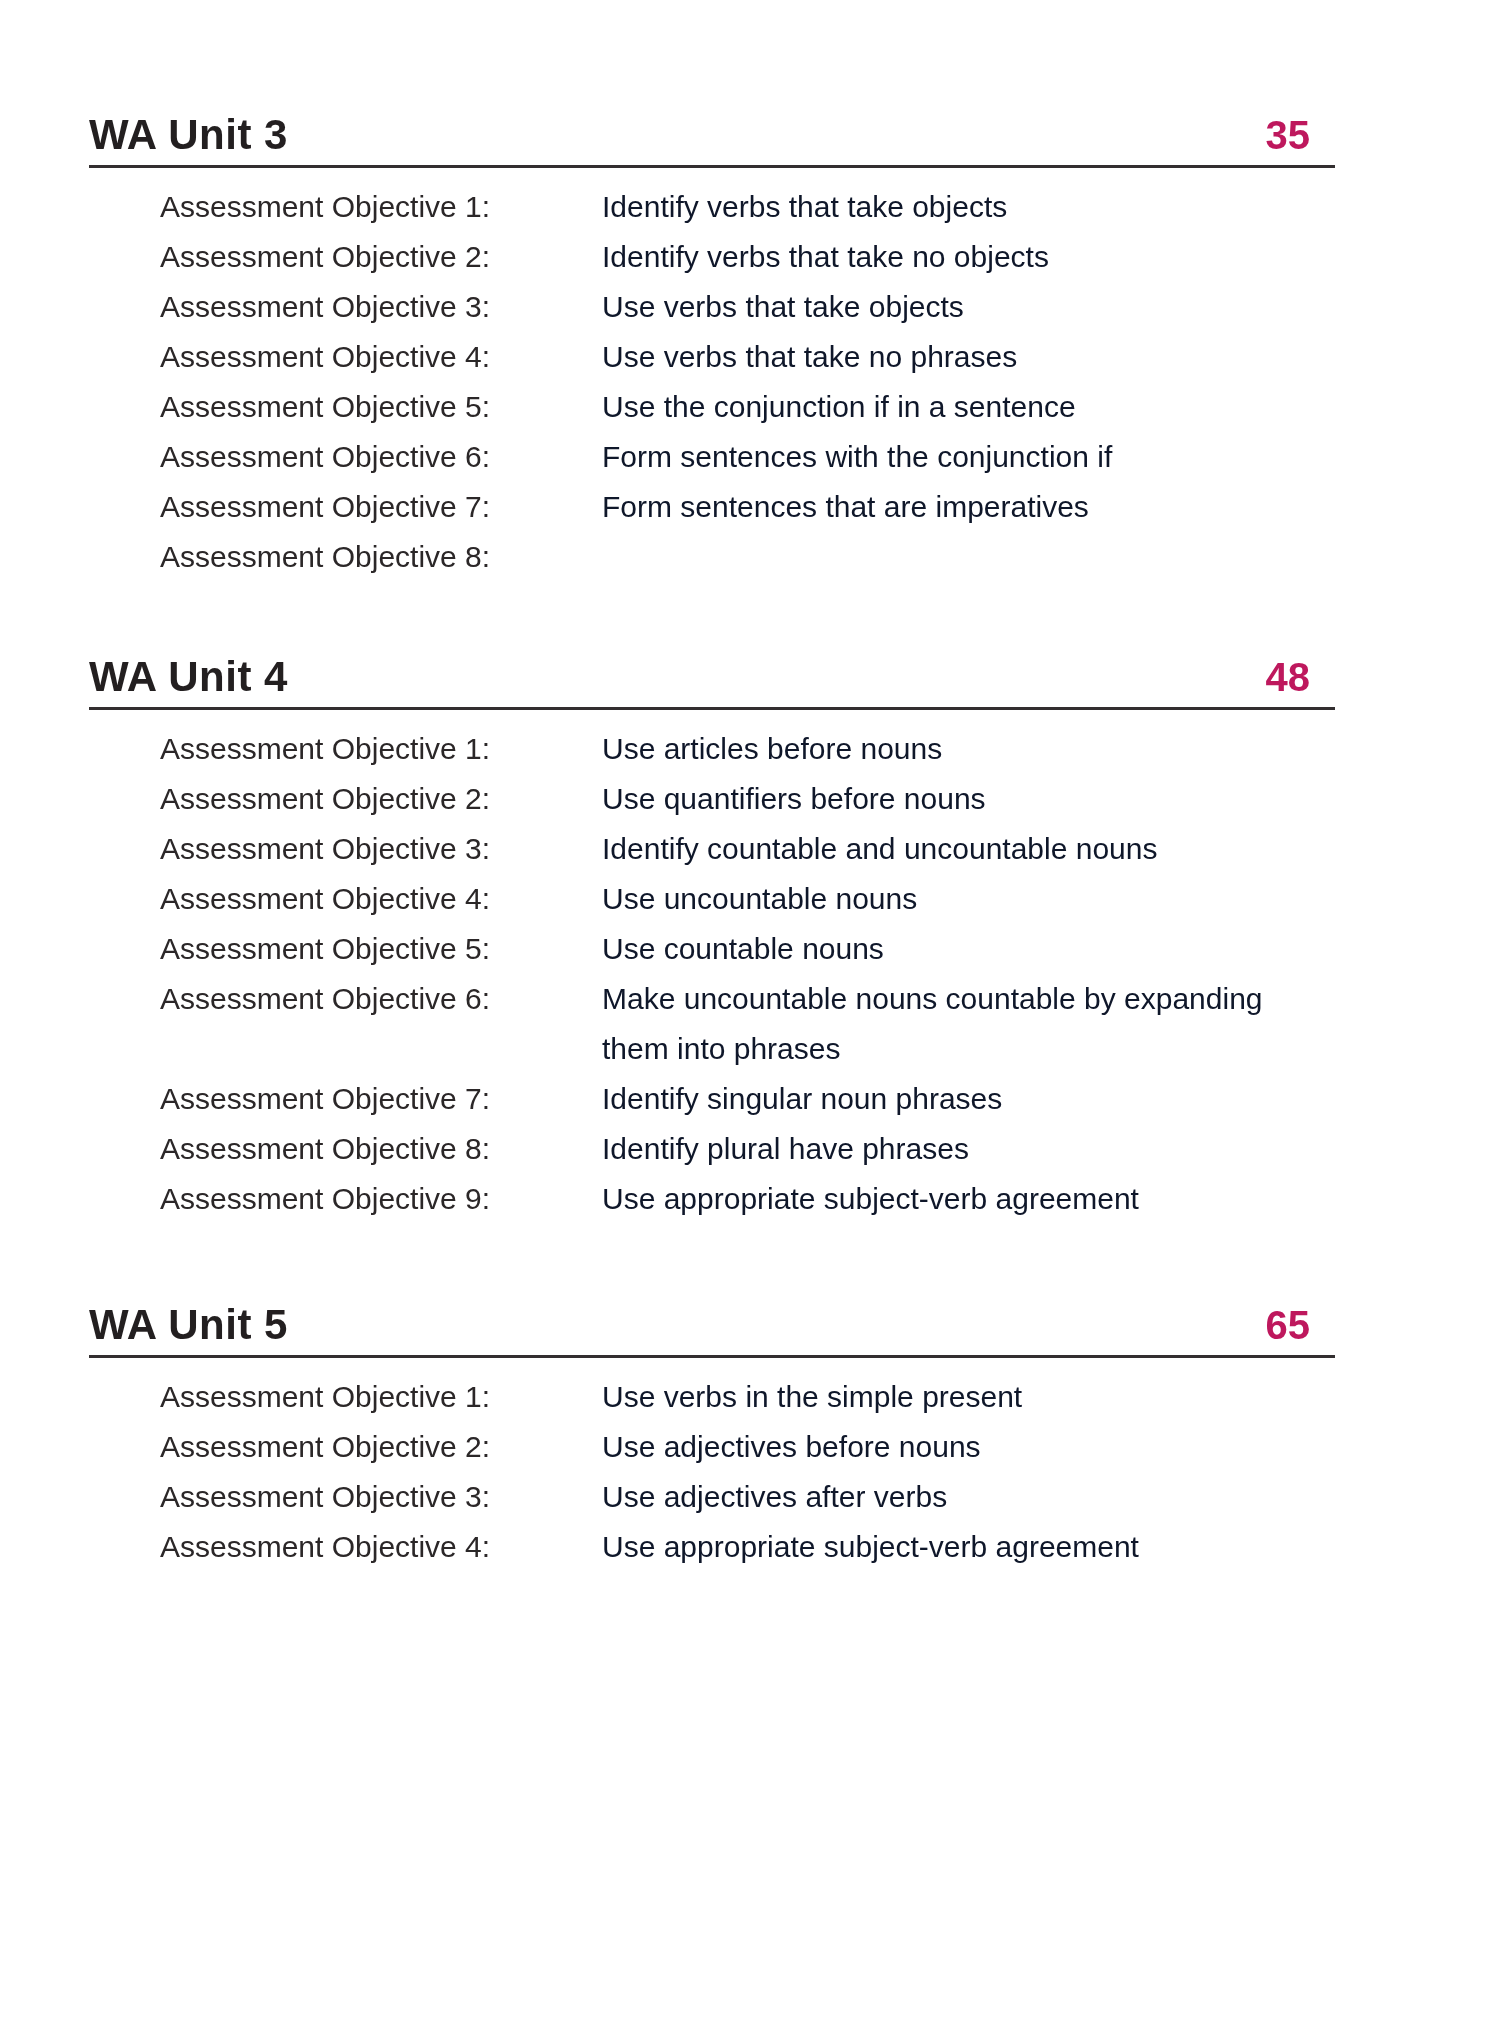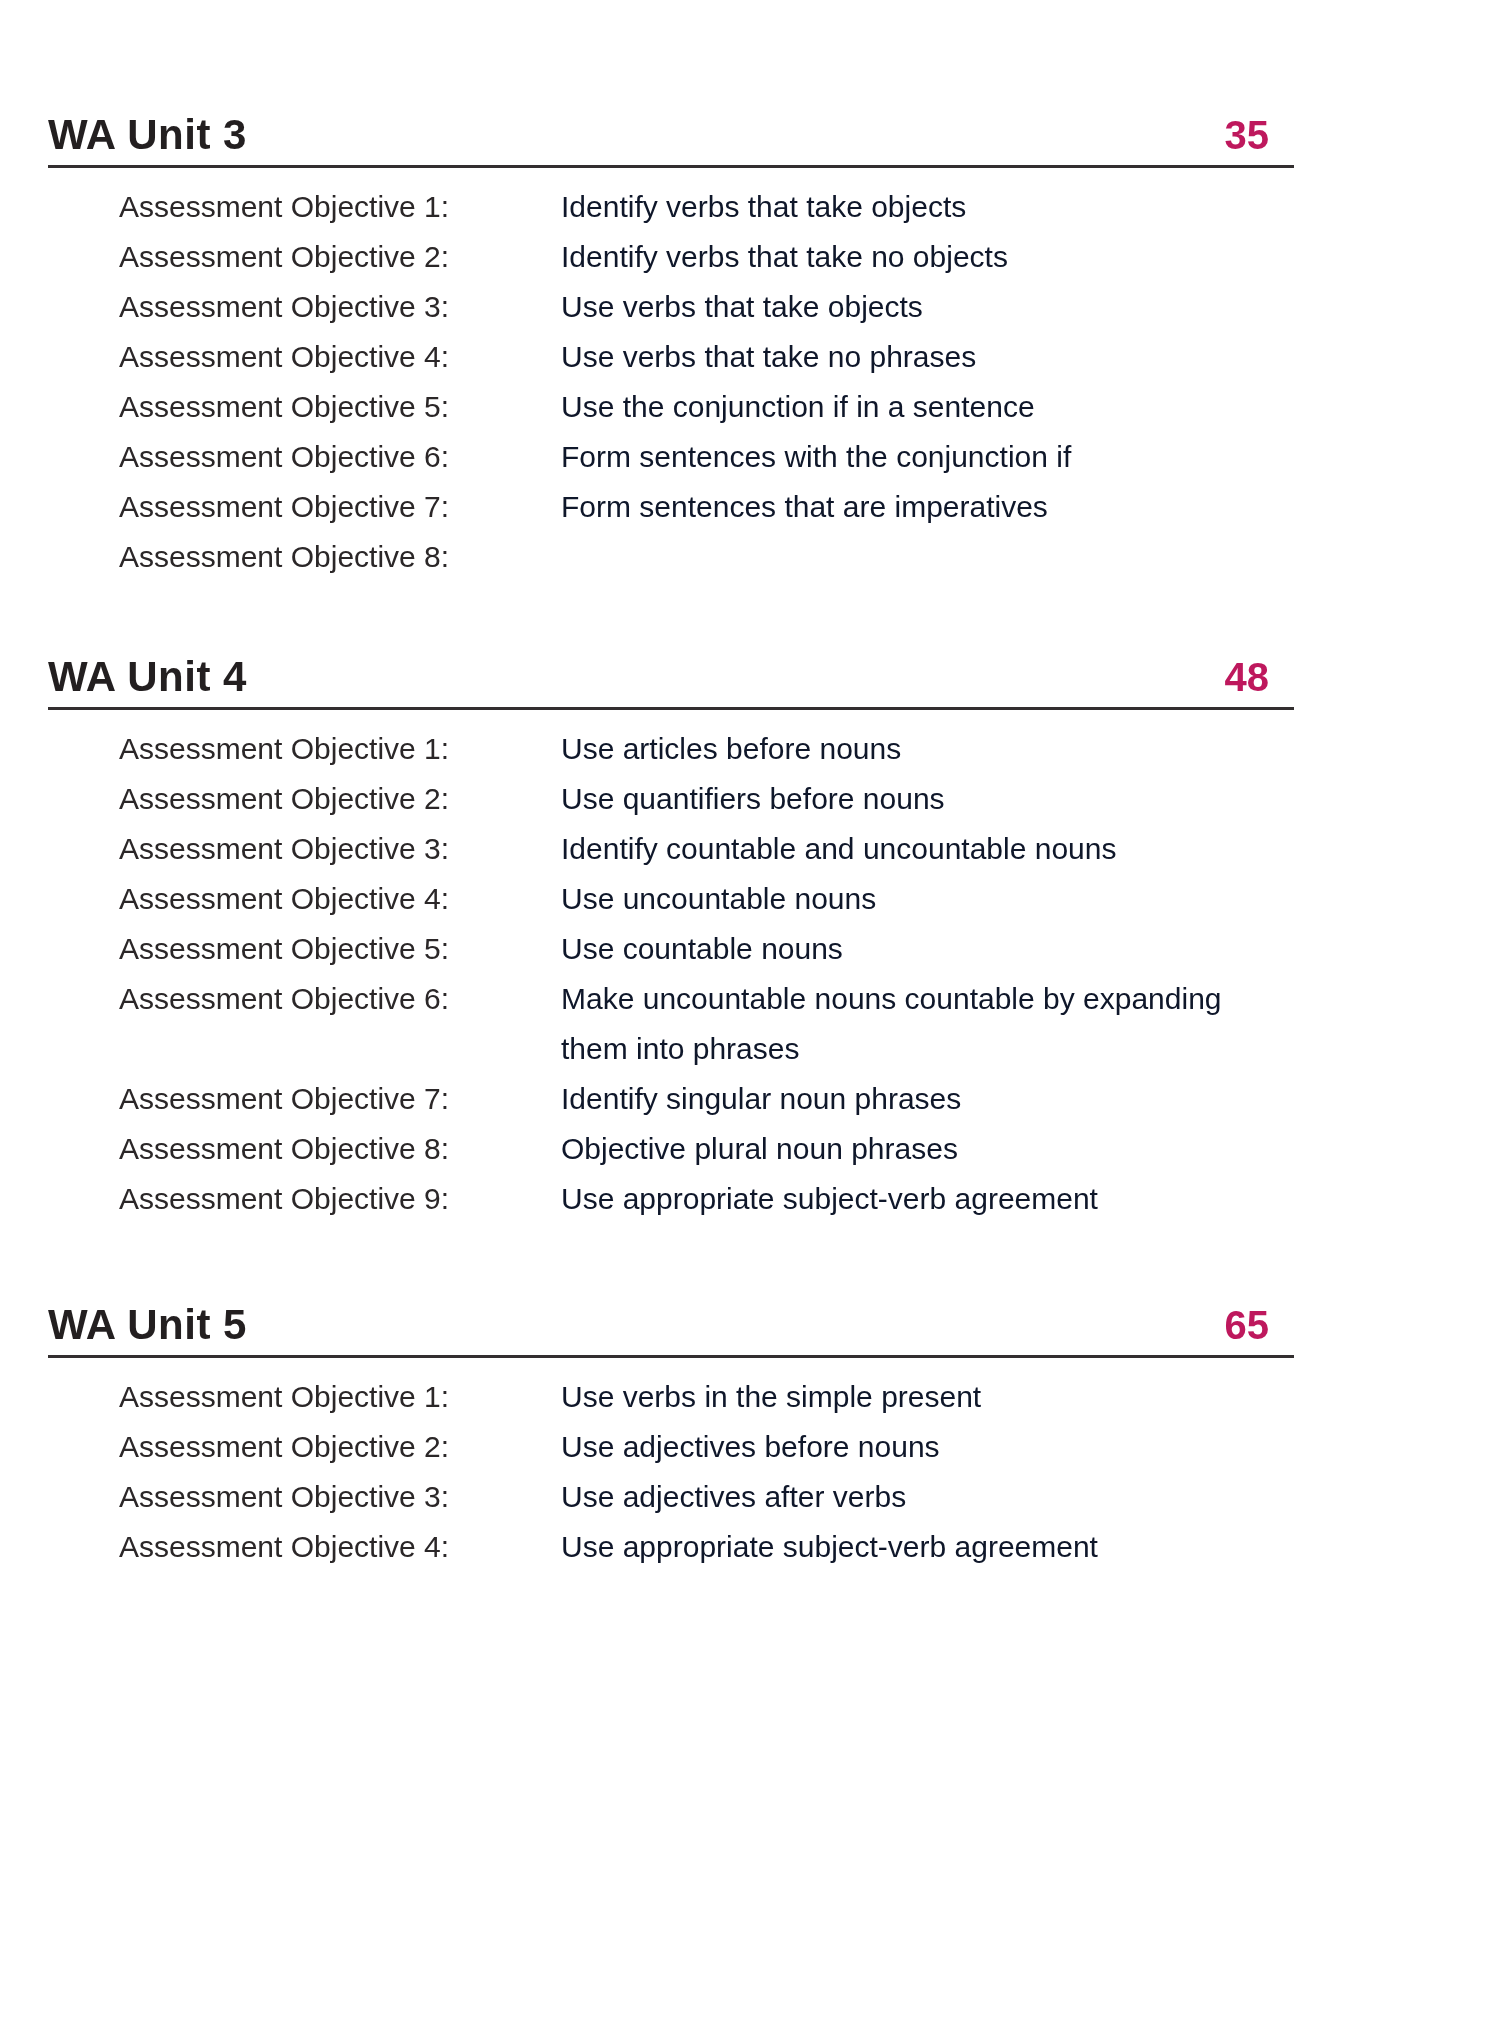--- a/index.html
+++ b/index.html
@@ -12,21 +12,21 @@
     width: 1493px;
     height: 2044px;
     background: #ffffff;
     box-sizing: border-box;
     padding-top: 112px;
     font-family: "Liberation Sans", "DejaVu Sans", sans-serif;
     color: #262223;
     overflow: hidden;
   }
   .unit-section {
-    margin-left: 48px;
+    margin-left: 89px;
     width: 1246px;
   }
   .unit-section + .unit-section.sec-2 { margin-top: 72px; }
   .unit-section + .unit-section.sec-3 { margin-top: 78px; }
   .unit-header {
     display: flex;
     justify-content: space-between;
     align-items: baseline;
     border-bottom: 3px solid #332f30;
     padding-bottom: 7px;
@@ -158,21 +158,21 @@
 them into phrases</span>
   </div>
 
   <div class="obj-row">
     <span class="obj-label">Assessment Objective 7:</span>
     <span class="obj-text">Identify singular noun phrases</span>
   </div>
 
   <div class="obj-row">
     <span class="obj-label">Assessment Objective 8:</span>
-    <span class="obj-text">Objective plural noun phrases</span>
+    <span class="obj-text">Identify plural have phrases</span>
   </div>
 
   <div class="obj-row">
     <span class="obj-label">Assessment Objective 9:</span>
     <span class="obj-text">Use appropriate subject-verb agreement</span>
   </div>
 </div>
   </section>
 
   <section class="unit-section sec-3">

